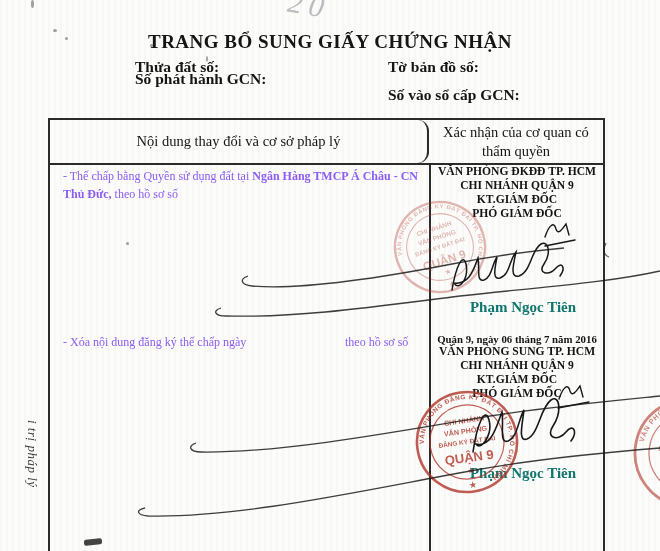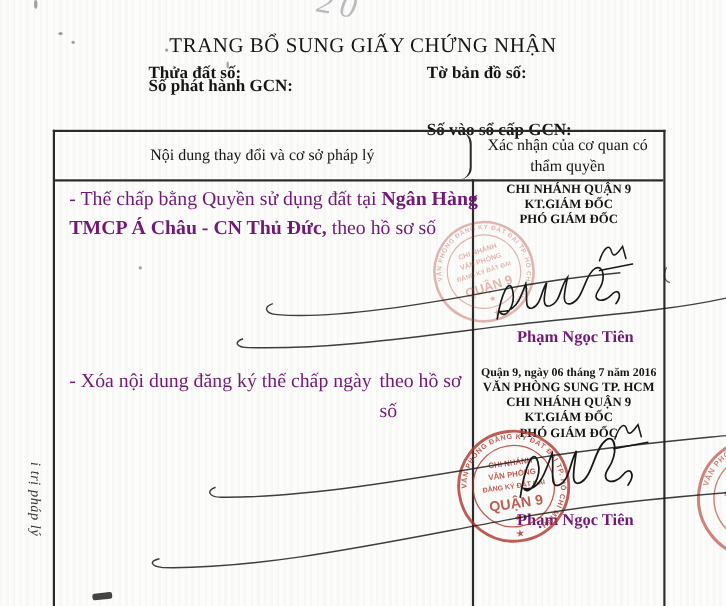--- a/index.html
+++ b/index.html
@@ -7,50 +7,50 @@
     position:relative;width:660px;height:551px;overflow:hidden;
     background:#fcfcfa;color:#1d1d1d;
     font-family:"Liberation Serif", serif;
   }
   .page::before{
     content:"";position:absolute;inset:0;pointer-events:none;
     background:repeating-linear-gradient(90deg, rgba(0,0,0,0.018) 0 2px, transparent 2px 6px);
   }
   .title{
     position:absolute;left:0;top:18px;width:660px;text-align:center;
-    font-size:19px;font-weight:normal;letter-spacing:.5px;color:#151515;
+    font-size:19px;font-weight:bold;letter-spacing:.5px;color:#151515;
   }
   .field{position:absolute;font-size:15.5px;font-weight:bold;color:#151515;}
   .f1{left:135px;top:58px;} .f2{left:388px;top:58px;}
-  .f3{left:135px;top:70px;} .f4{left:388px;top:86px;margin-top:24px;}
+  .f3{left:135px;top:70px;} .f4{left:388px;top:86px;}
 
   .table{
     position:absolute;left:48px;top:118px;width:557px;height:433px;
     border:2px solid #2b2b2b;border-bottom:none;box-sizing:border-box;
   }
   .thead{display:flex;height:43px;border-bottom:2px solid #2b2b2b;}
   .th{display:flex;align-items:center;justify-content:center;text-align:center;
       font-size:14.5px;line-height:1.25;color:#151515;}
   .th-left{width:379px;border-right:2px solid #2b2b2b;box-sizing:border-box;border-radius:11px;}
   .th-right{flex:1;padding:2px 6px;}
   .th-right span{display:block;width:158px;margin:12px auto;}
   .col-divider{position:absolute;left:379px;top:43px;bottom:0;width:2px;background:#2b2b2b;}
 
-  .rowtext{position:absolute;font-size:18px;line-height:1.5;color:#701a75;}
+  .rowtext{position:absolute;font-size:12px;line-height:1.5;color:#8b5cf6;}
   .row1-content{left:13px;top:47px;width:374px;}
   .row2-content{left:13px;top:213px;width:374px;}
   .row2-content .tail{position:absolute;left:282px;top:0;}
   .b{font-weight:bold;}
 
   .conf{position:absolute;left:381px;width:172px;text-align:center;color:#141414;}
   .conf .date{font-size:10.8px;font-weight:bold;white-space:nowrap;}
   .conf .ln{font-size:11.6px;font-weight:bold;line-height:1.22;}
   .conf1{top:45px;} .conf2{top:213px;}
   .signer{position:absolute;left:381px;width:184px;text-align:center;
-          font-size:15px;font-weight:bold;color:#701a75;}
+          font-size:15px;font-weight:bold;color:#0f766e;}
   .signer1{top:179px;} .signer2{top:345px;}
 
   .pencil{
     position:absolute;left:288px;top:-12px;font-size:30px;font-style:italic;
     color:rgba(100,100,112,.42);transform:rotate(10deg);letter-spacing:6px;
   }
   .margin-note{
     position:absolute;left:-38px;top:482px;width:140px;height:16px;
     transform:rotate(90deg);font-style:italic;font-size:13px;color:#3a3a3a;
     letter-spacing:.5px;white-space:nowrap;
@@ -84,20 +84,21 @@
       <div class="th th-right">
         <span>Xác nhận của cơ quan có thẩm quyền</span>
       </div>
     </div>
     <div class="col-divider"></div>
 
     <div class="rowtext row1-content">
       <span>- Thế chấp bằng Quyền sử dụng đất tại </span><span class="b">Ngân Hàng TMCP Á Châu - CN Thủ Đức,</span><span> theo hồ sơ số</span>
     </div>
     <div class="conf conf1">
+      <div class="ln">VĂN PHÒNG ĐKĐĐ TP. HCM</div>
       <div class="ln">CHI NHÁNH QUẬN 9</div>
       <div class="ln">KT.GIÁM ĐỐC</div>
       <div class="ln">PHÓ GIÁM ĐỐC</div>
     </div>
     <div class="signer signer1">Phạm Ngọc Tiên</div>
 
     <div class="rowtext row2-content">
       <span>- Xóa nội dung đăng ký thế chấp ngày</span>
       <span class="tail">theo hồ sơ số</span>
     </div>

